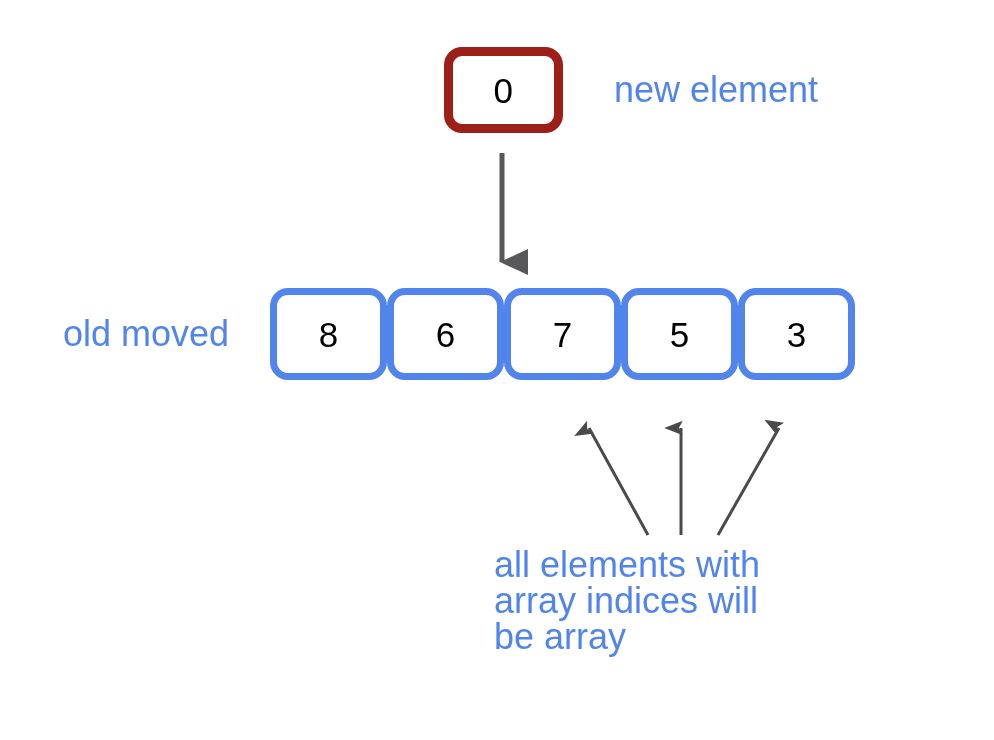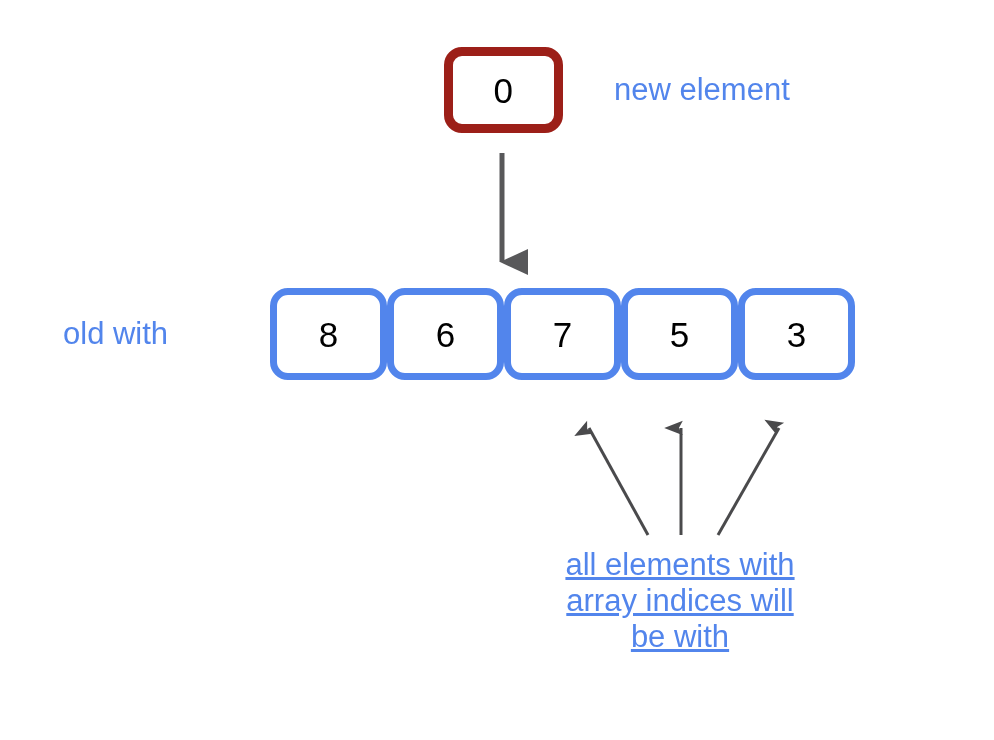--- a/index.html
+++ b/index.html
@@ -37,39 +37,38 @@
     font-size: 35px;
     color: #000000;
     line-height: 1;
     letter-spacing: 0.5px;
   }
 
   
   .label-blue {
     position: absolute;
     color: #5285ec;
-    font-size: 31px;
+    font-size: 36px;
     line-height: 36px;
     white-space: nowrap;
   }
   #new-element-label {
     left: 614px;
     top: 72px;
   }
   #old-array-label {
     left: 63px;
     top: 316px;
   }
   #moved-caption {
     left: 494px;
     top: 547px;
     width: 372px;
-    text-align: center;
+    text-align: left;
     white-space: normal;
-    text-decoration: underline;
   }
   #moved-caption .cap-line {
     display: block;
   }
 
   
   .array-row {
     position: absolute;
     left: 270px;
     top: 288px;
@@ -107,21 +106,21 @@
 <body>
 
 <div id="canvas">
 
   <div class="new-element-box">
     <span class="new-element-value">0</span>
   </div>
 
   <div class="label-blue" id="new-element-label">new element</div>
 
-  <div class="label-blue" id="old-array-label">old with</div>
+  <div class="label-blue" id="old-array-label">old moved</div>
 
   <div class="array-row">
     <div class="array-cell">
       <span class="array-cell-value">8</span>
     </div>
     <div class="array-cell">
       <span class="array-cell-value">6</span>
     </div>
     <div class="array-cell">
       <span class="array-cell-value">7</span>
@@ -130,21 +129,21 @@
       <span class="array-cell-value">5</span>
     </div>
     <div class="array-cell">
       <span class="array-cell-value">3</span>
     </div>
   </div>
 
   <div class="label-blue" id="moved-caption">
     <span class="cap-line">all elements with</span>
     <span class="cap-line">array indices will</span>
-    <span class="cap-line">be with</span>
+    <span class="cap-line">be array</span>
   </div>
 
   <svg id="arrows-layer" viewBox="0 0 994 740">
     <defs>
       <marker id="head-down" markerWidth="6" markerHeight="6" refX="2.6" refY="5.2" orient="auto" markerUnits="strokeWidth">
         <path d="M0,0 L5.2,0 L2.6,5.6 Z" fill="#58585a"></path>
       </marker>
       <marker id="head-up" markerWidth="7" markerHeight="7" refX="2.2" refY="5.6" orient="auto" markerUnits="strokeWidth">
         <path d="M2.2,0 L4.6,6.2 L2.2,4.9 L-0.2,6.2 Z" fill="#4a4a4c"></path>
       </marker>

